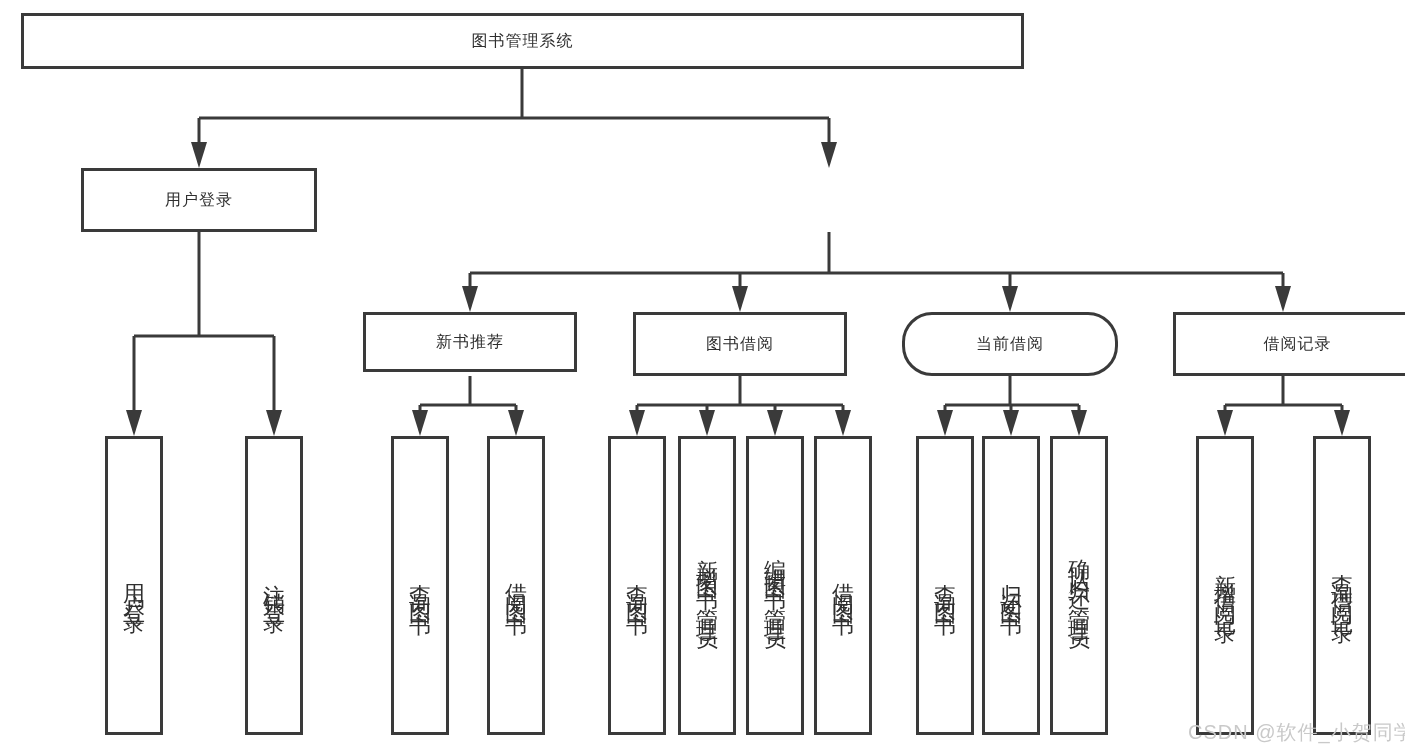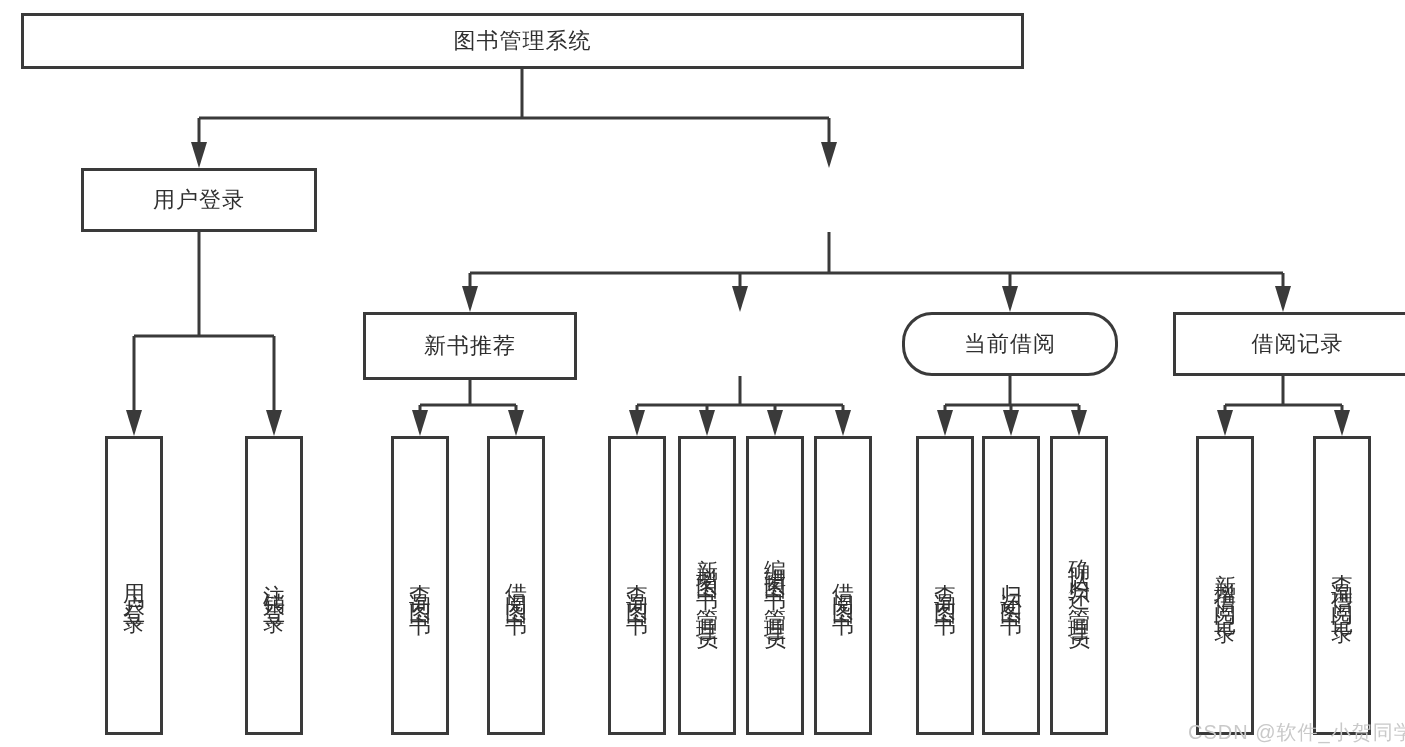--- a/index.html
+++ b/index.html
@@ -36,21 +36,21 @@
     fill: var(--line-color);
     stroke: none;
   }
   .hbox {
     position: absolute;
     border: 3px solid var(--border-color);
     background: #fff;
     display: flex;
     align-items: center;
     justify-content: center;
-    font-size: 22px;
+    font-size: 16px;
     color: var(--text-color);
     letter-spacing: 1px;
     z-index: 2;
   }
   .vbox {
     position: absolute;
     width: 58px;
     height: 299px;
     border: 3px solid var(--border-color);
     background: #fff;
@@ -121,22 +121,25 @@
   </svg>
 
   <div class="hbox" style="left:21px; top:13px; width:1003px; height:56px;">
     <span>图书管理系统</span>
   </div>
 
   <div class="hbox" style="left:81px; top:168px; width:236px; height:64px;">
     <span>用户登录</span>
   </div>
 
-  <div class="hbox" style="left:363px; top:312px; width:214px; height:68px;">
+  <div class="hbox" style="left:363px; top:312px; width:214px; height:60px;">
     <span>新书推荐</span>
+  </div>
+  <div class="hbox" style="left:633px; top:312px; width:214px; height:64px;">
+    <span>图书借阅</span>
   </div>
   <div class="hbox" style="left:902px; top:312px; width:216px; height:64px;border-radius:30px;">
     <span>当前借阅</span>
   </div>
   <div class="hbox" style="left:1173px; top:312px; width:249px; height:64px;">
     <span>借阅记录</span>
   </div>
 
   <div class="vbox" style="left:105px; top:436px;">
     <span class="vtext">用户登录</span>

